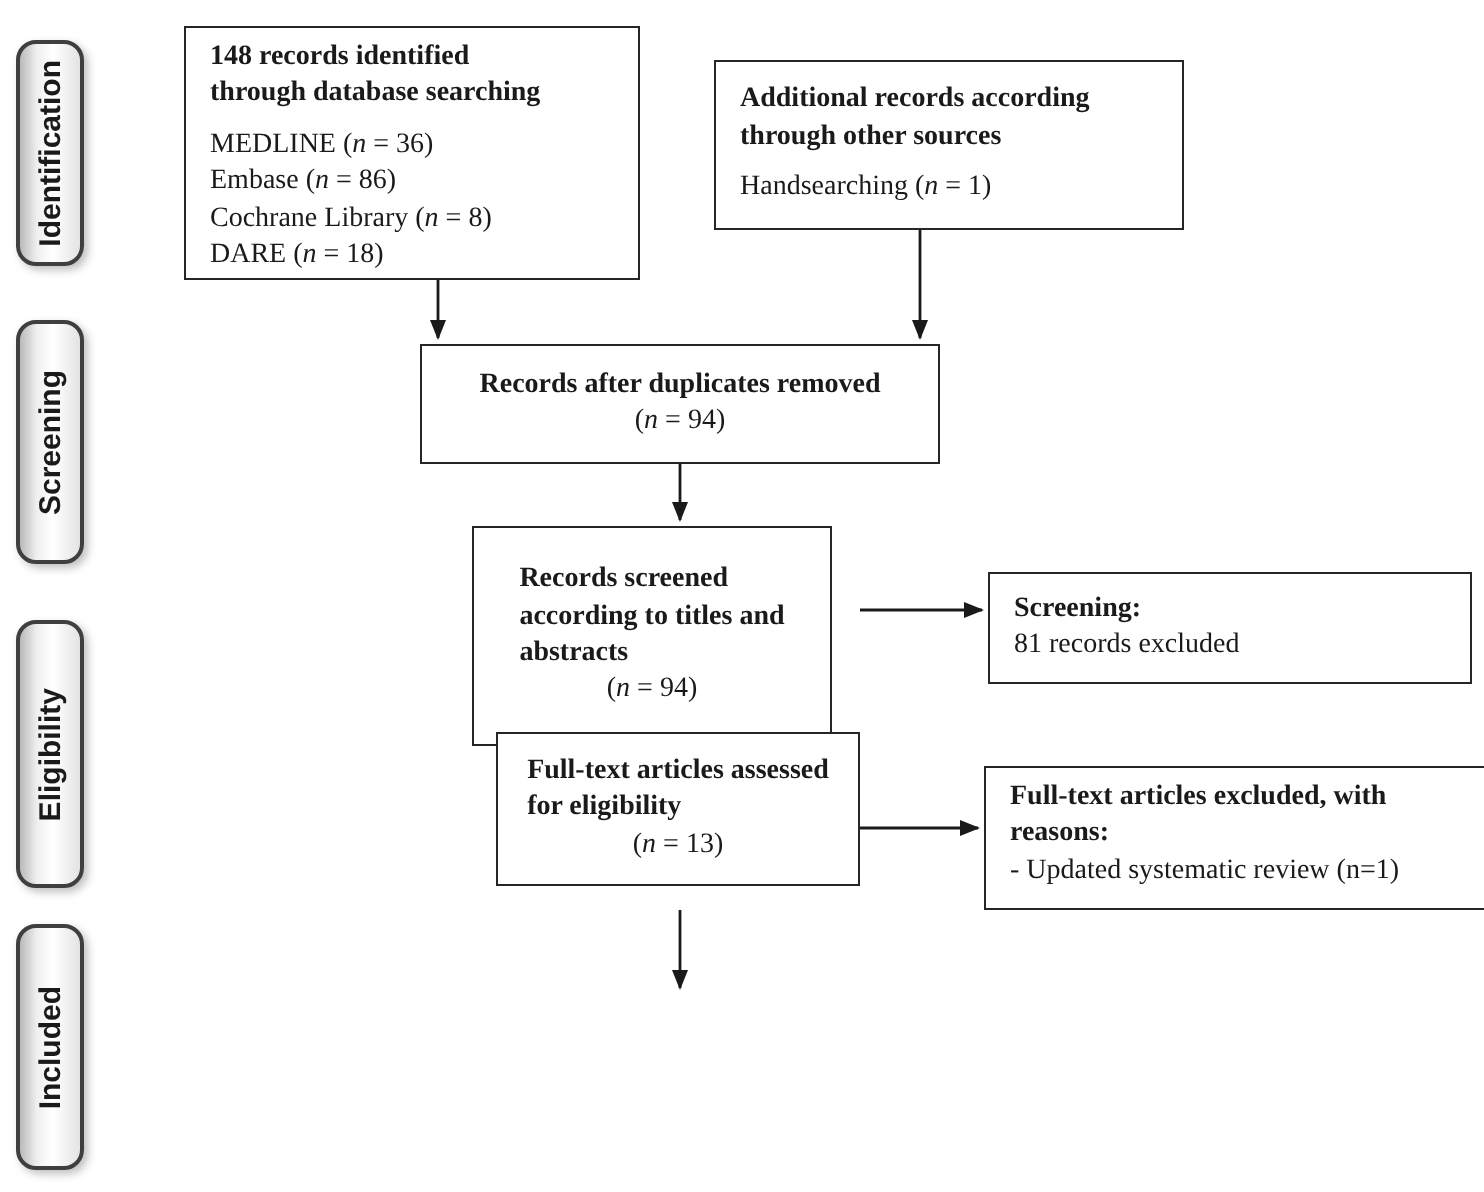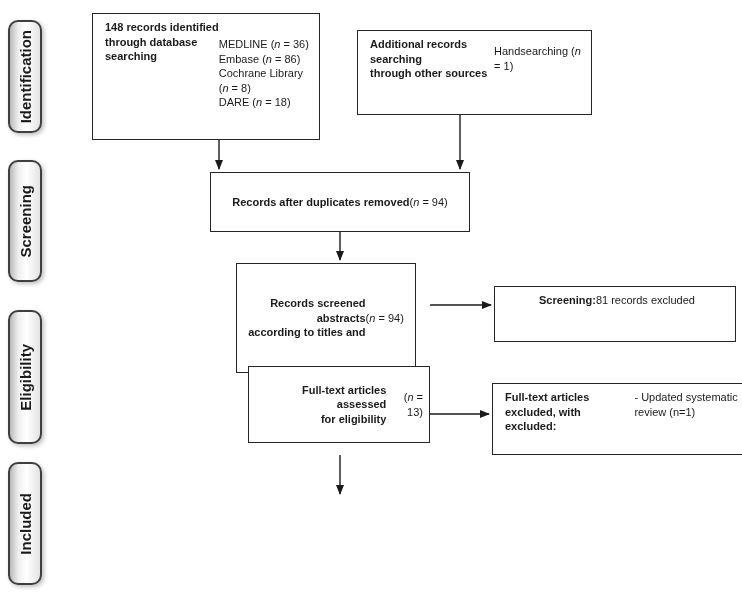--- a/index.html
+++ b/index.html
@@ -44,32 +44,33 @@
   .stage.s2 { top: 160px; height: 122px; }
   .stage.s3 { top: 310px; height: 134px; }
   .stage.s4 { top: 462px; height: 123px; }
 
   
   .fbox {
     position: absolute;
     box-sizing: border-box;
     border: 1.5px solid #262626;
     background: #ffffff;
-    font-size: 11px;
+    font-size: 14px;
     line-height: 1.32;
     display: flex;
-    flex-direction: row;
+    flex-direction: column;
     justify-content: center;
+    font-family: Liberation Serif, serif;
   }
   .fbox .title { font-weight: bold; }
   .fbox.align-left  { align-items: flex-start; text-align: left;  padding: 6px 8px 6px 12px; }
-  .fbox.align-center{ align-items: center;     text-align: right; padding: 16px 6px; }
+  .fbox.align-center{ align-items: center;     text-align: left; padding: 16px 6px; }
 
   .b1 { left: 92px;  top: 13px;  width: 228px; height: 127px; justify-content: flex-start; padding-top: 9px; }
-  .b1 .lines { margin-top: 17px; }
+  .b1 .lines { margin-top: 7px; }
   .b2 { left: 357px; top: 30px;  width: 235px; height: 85px; }
   .b2 .lines { margin-top: 7px; }
   .b3 { left: 210px; top: 172px; width: 260px; height: 60px; }
   .b4 { left: 236px; top: 263px; width: 180px; height: 110px; }
   .b5 { left: 494px; top: 286px; width: 242px; height: 56px; }
   .b6 { left: 248px; top: 366px; width: 182px; height: 77px; }
   .b7 { left: 492px; top: 383px; width: 284px; height: 72px; justify-content: flex-start; padding-top: 8px; }
   .b8 { left: 248px; top: 497px; width: 182px; height: 88px; line-height: 1.65; }
 </style>
 </head>
@@ -113,40 +114,40 @@
     <div class="lines">
       <div>MEDLINE (<i>n</i> = 36)</div>
       <div>Embase (<i>n</i> = 86)</div>
       <div>Cochrane Library (<i>n</i> = 8)</div>
       <div>DARE (<i>n</i> = 18)</div>
     </div>
   </div>
 
   <div class="fbox align-left b2">
     <div class="title">
-      <div>Additional records searching</div>
+      <div>Additional records according</div>
       <div>through other sources</div>
     </div>
     <div class="lines">
       <div>Handsearching (<i>n</i> = 1)</div>
     </div>
   </div>
 
   <div class="fbox align-center b3">
     <div class="title">
       <div>Records after duplicates removed</div>
     </div>
     <div>(<i>n</i> = 94)</div>
   </div>
 
   <div class="fbox align-center b4">
     <div class="title">
       <div>Records screened</div>
+      <div>according to titles and</div>
       <div>abstracts</div>
-      <div>according to titles and</div>
     </div>
     <div>(<i>n</i> = 94)</div>
   </div>
 
   <div class="fbox align-left b5">
     <div class="title">
       <div>Screening:</div>
     </div>
     <div class="lines">
       <div>81 records excluded</div>
@@ -157,21 +158,21 @@
     <div class="title">
       <div>Full-text articles assessed</div>
       <div>for eligibility</div>
     </div>
     <div>(<i>n</i> = 13)</div>
   </div>
 
   <div class="fbox align-left b7">
     <div class="title">
       <div>Full-text articles excluded, with</div>
-      <div>excluded:</div>
+      <div>reasons:</div>
     </div>
     <div class="lines">
       <div>- Updated systematic review (n=1)</div>
     </div>
   </div>
 
 
 </div>
 
 </body></html>

